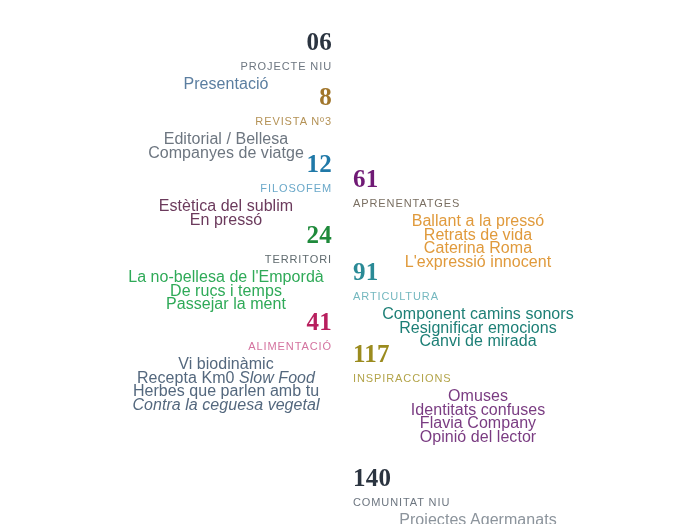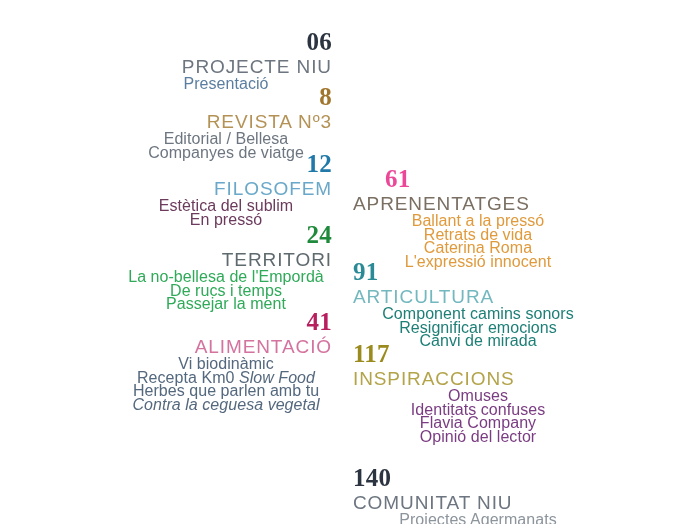--- a/index.html
+++ b/index.html
@@ -49,21 +49,21 @@
     font-weight: bold;
     font-size: 25px;
     line-height: 28px;
     letter-spacing: 0.2px;
     display: block;
   }
 
   .entry-title {
     font-family: "Liberation Sans", sans-serif;
     font-weight: 400;
-    font-size: 19px;
+    font-size: 11px;
     line-height: 19px;
     letter-spacing: 0.9px;
     display: block;
     margin-top: 1px;
   }
 
   .entry-sub-list {
     list-style: none;
     margin: 1px 0 0 0;
     padding: 0;
@@ -148,21 +148,21 @@
           <li style="color: rgb(84, 104, 126);">Herbes que parlen amb tu</li>
           <li class="sub-italic" style="color: rgb(84, 104, 126);">Contra la ceguesa vegetal</li>
         </ul>
     </div>
 
   </div>
 
   <div class="toc-column" id="column-right">
 
     <div class="toc-entry" id="entry-aprenentatges">
-      <span class="entry-number" style="color: #ec4899; margin-left: 32px;">61</span>
+      <span class="entry-number" style="color: #701a75;">61</span>
       <span class="entry-title" style="color: rgb(122, 111, 98);">APRENENTATGES</span>
       <ul class="entry-sub-list">
           <li style="color: rgb(224, 154, 60);">Ballant a la pressó</li>
           <li style="color: rgb(224, 154, 60);">Retrats de vida</li>
           <li style="color: rgb(224, 154, 60);">Caterina Roma</li>
           <li style="color: rgb(224, 154, 60);">L'expressió innocent</li>
         </ul>
     </div>
 
     <div class="toc-entry" id="entry-articultura">

